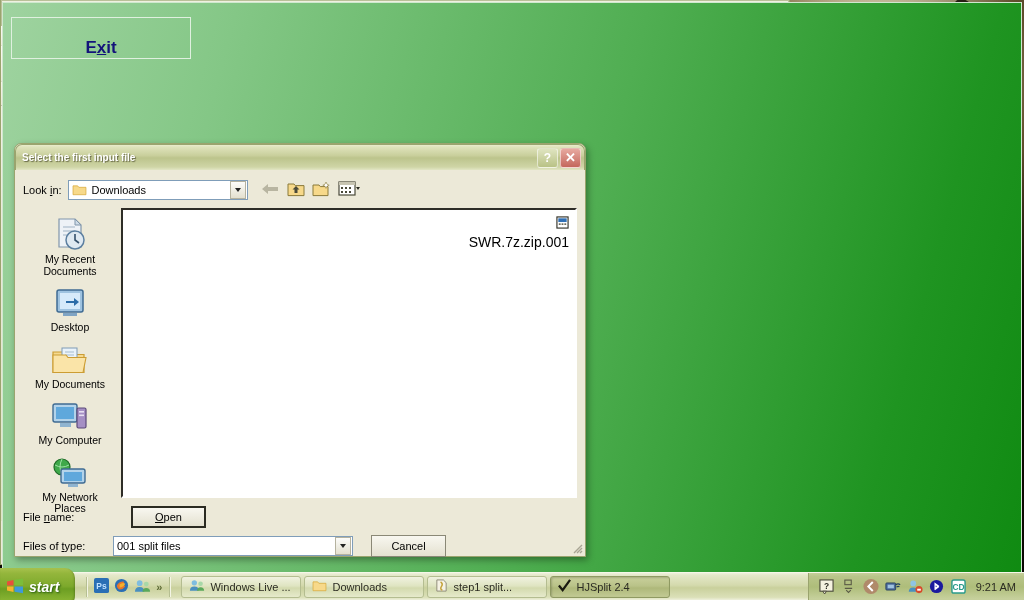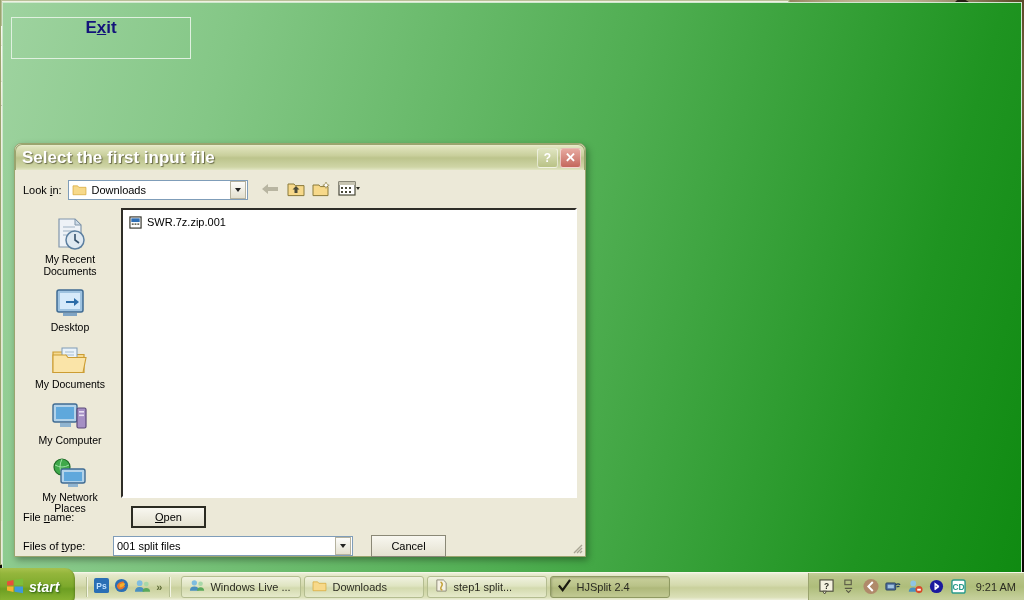--- a/index.html
+++ b/index.html
@@ -35,21 +35,21 @@
   #recycle-bin .rb-label { color:#fff; font-size:10.5px; text-shadow:1px 1px 2px #000; line-height:12px; }
 
   
   .xpwin { position:absolute; border-radius:7px 7px 0 0; }
   .xp-tb { height:26px; border-radius:7px 7px 0 0; position:relative;
            display:flex; align-items:center; padding:0 3px 0 6px; }
   .xp-tb-active { background:linear-gradient(to bottom,#e9eccd 0%,#dfe3bc 8%,#c9cf9c 42%,#bcc48c 52%,#cfd5a6 88%,#e2e6c4 100%);
                   border:1px solid #9aa46e; border-bottom:none; }
   .xp-tb-inactive { background:linear-gradient(to bottom,#f1f2e2 0%,#e9ebd6 10%,#dfe2c6 48%,#d7dbbb 56%,#e4e7cf 90%,#eff1e2 100%);
                     border:1px solid #b9c098; border-bottom:none; }
-  .xp-title { font-weight:bold; font-size:17px; color:#fff; text-shadow:1px 1px 1px rgba(80,80,50,.8); flex:1;
+  .xp-title { font-weight:bold; font-size:10px; color:#fff; text-shadow:1px 1px 1px rgba(80,80,50,.8); flex:1;
               white-space:nowrap; overflow:hidden; }
   .xp-title.dim { color:#f4f5ea; text-shadow:1px 1px 1px rgba(150,150,120,.8); }
   .xp-btns { display:flex; gap:2px; }
   .xp-b { width:21px; height:20px; border-radius:3px; position:relative; border:1px solid rgba(255,255,255,.55);
           display:flex; align-items:center; justify-content:center; }
   .xp-b-min { background:linear-gradient(to bottom,#dfe4c0,#c3cb93); }
   .xp-b-max { background:linear-gradient(to bottom,#dfe4c0,#c3cb93); }
   .xp-b-cls { background:linear-gradient(to bottom,#e7a9a0,#c4685c); }
   .xp-b-cls-dim { background:linear-gradient(to bottom,#dcc2be,#b49a95); }
   .xp-b-help { background:linear-gradient(to bottom,#dfe4c0,#b9c286); }
@@ -115,21 +115,21 @@
                border:1px solid #b5b29f; display:flex; align-items:center; justify-content:center; flex:none; }
   .caret-dn { border-left:3.5px solid transparent; border-right:3.5px solid transparent; border-top:4px solid #222; }
   .dlg-tools { display:flex; align-items:center; gap:7px; padding-left:6px; }
   .dlg-main { display:flex; padding:0 8px; height:290px; }
   .places { width:94px; display:flex; flex-direction:column; align-items:center; gap:4px;
             padding-top:6px; background:#ece9d8; }
   .place { width:88px; text-align:center; padding:3px 1px; }
   .place-label { font-size:10.5px; color:#000; line-height:11.5px; margin-top:1px; }
   .dlg-list { flex:1; background:#fff; border:2px inset #b8b5a1; border-top-color:#82806f; border-left-color:#82806f;
               border-right-color:#fff; border-bottom-color:#fff; padding:5px 4px; margin-left:4px; }
-  .dlg-file { display:flex; align-items:flex-start; gap:5px; font-size:11px; color:#000; padding:1px 2px; }
+  .dlg-file { display:flex; align-items:flex-end; gap:5px; font-size:14px; color:#000; padding:1px 2px;flex-direction:column; }
   .dlg-bottom { padding:8px 8px 0 8px; }
   .dlg-row { display:flex; align-items:center; margin-bottom:7px; }
   .dlg-row .lbl { width:90px; }
   .dlg-row .combo { width:240px; }
   .dlg-btn { width:75px; height:22px; margin-left:18px; font-size:11px; color:#000;
              background:linear-gradient(to bottom,#f8f7f0,#e4e1d0);
              border:1px solid #8a8876; display:flex; align-items:center; justify-content:center; }
   .dlg-btn.default { border:2px solid #2b2b22; }
   .resize-grip { position:absolute; right:2px; bottom:2px; width:12px; height:12px; }
 
@@ -146,21 +146,21 @@
           justify-content:center; color:#13137a; font-size:17px; font-weight:bold; }
   .u { text-decoration:underline; }
 
   
   #hjsplit-green { left:576px; top:500px; width:241px; height:72px;
                    background:#2f9e2f; border:1px solid #b9c098;
                    box-shadow:1px 2px 6px rgba(0,0,0,.4); }
   .green-body { position:absolute; left:2px; right:2px; top:2px; bottom:2px;
      background:linear-gradient(105deg,#9fd3a0 0%,#84c786 20%,#50ae52 55%,#1f9421 85%,#0f8a11 100%);
      border:1px solid #cfe8cf; }
-  .gbtn { position:absolute; border:1px solid #dff0df; display:flex; align-items:flex-start;
+  .gbtn { position:absolute; border:1px solid #dff0df; display:flex; align-items:flex-end;
           justify-content:center; color:#13137a; font-size:17px; font-weight:bold; }
 
   
   #taskbar { position:absolute; left:0; bottom:0; width:1024px; height:28px; display:flex; align-items:center;
      background:linear-gradient(to bottom,#eef0dc 0%,#e4e8c9 8%,#d4daad 45%,#c9d09c 55%,#dbe0b8 90%,#eef0dc 100%);
      border-top:1px solid #f5f7e8; }
   #start-button { height:38px; margin:1px 4px 1px 0; padding:0 16px 0 6px; display:flex; align-items:center; gap:5px;
      background:linear-gradient(to bottom,#a8c24e 0%,#94b63c 14%,#7da92c 48%,#6c9e22 55%,#8bb634 88%,#a9c452 100%);
      border-radius:0 10px 10px 0; box-shadow:inset -1px -1px 2px rgba(0,0,0,.2); }
   #start-button .st-label { color:#fff; font-weight:bold; font-style:italic; font-size:14px;

